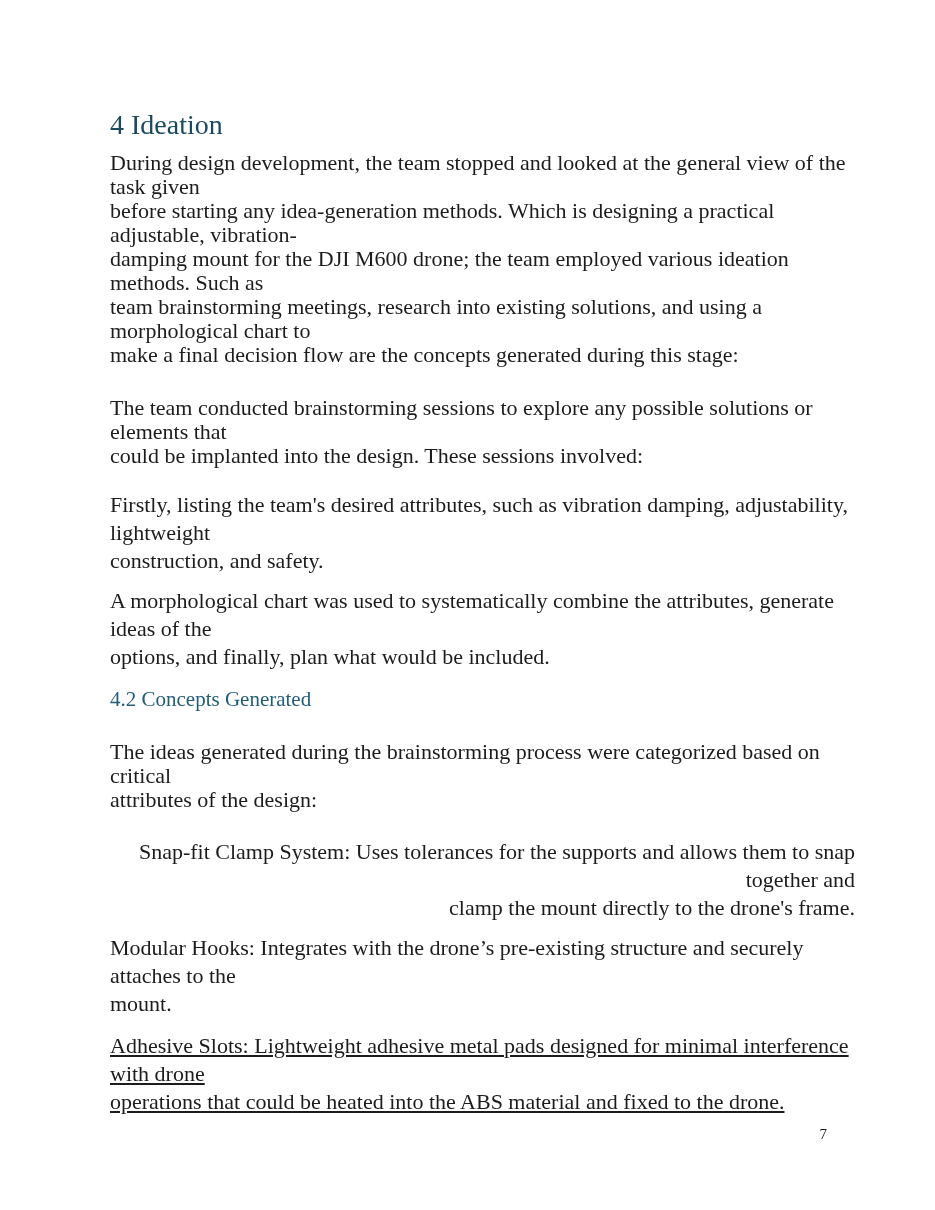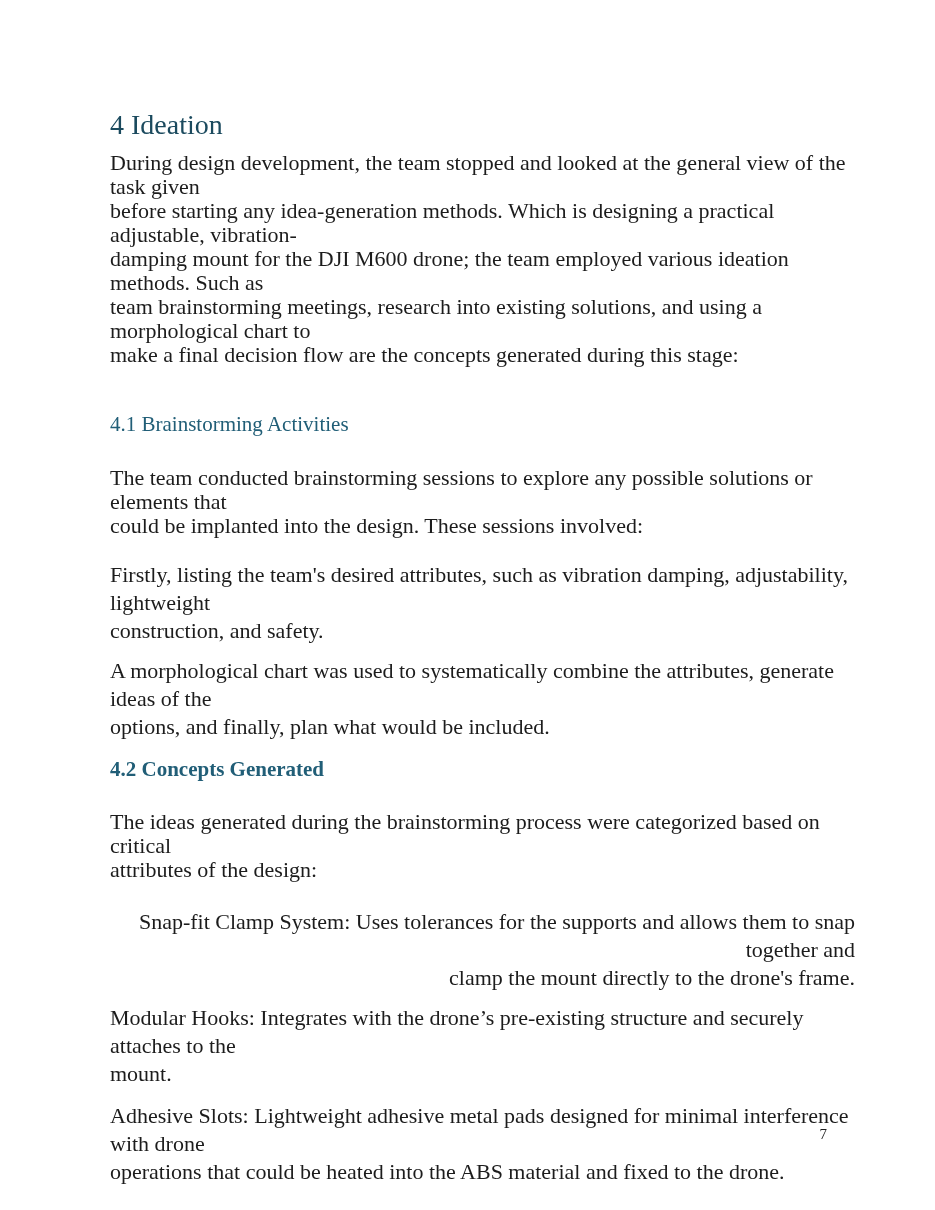--- a/index.html
+++ b/index.html
@@ -49,26 +49,26 @@
   }
   .tight { line-height: 24px; }
   .loose { line-height: 28px; }
 
   #intro        { margin-top: 9px; }
   #h2-41        { margin-top: 44px; }
   #p-team       { margin-top: 29px; }
   #p-firstly    { margin-top: 23px; }
   #p-then       { margin-top: 15px; }
   #p-morph      { margin-top: 12px; }
-  #h2-42        { margin-top: 15px; font-weight: bold; }
+  #h2-42        { margin-top: 15px; }
   #p-ideas      { margin-top: 28px; }
   #h3-421       { margin-top: 19px; }
   #p-snap       { margin-top: 26px; text-align: right; }
   #p-modular    { margin-top: 12px; }
-  #p-adhesive   { margin-top: 14px; }
+  #p-adhesive   { margin-top: 14px; text-decoration: underline; }
 
   .page-number {
     position: absolute;
     top: 1126px;
     right: 108px;
     font-size: 15px;
     color: #1c1c1c;
   }
 </style>
 </head>
@@ -78,21 +78,20 @@
   <div class="content">
 
     <h1 class="doc-h1" id="h1-ideation">4 Ideation</h1>
 
     <p class="para tight" id="intro">During design development, the team stopped and looked at the general view of the task given
 before starting any idea-generation methods. Which is designing a practical adjustable, vibration-
 damping mount for the DJI M600 drone; the team employed various ideation methods. Such as
 team brainstorming meetings, research into existing solutions, and using a morphological chart to
 make a final decision flow are the concepts generated during this stage:</p>
 
-    <h2 class="doc-h2" id="h2-41">4.1 Brainstorming Activities</h2>
 
     <p class="para tight" id="p-team">The team conducted brainstorming sessions to explore any possible solutions or elements that
 could be implanted into the design. These sessions involved:</p>
 
     <p class="para loose" id="p-firstly">Firstly, listing the team's desired attributes, such as vibration damping, adjustability, lightweight
 construction, and safety.</p>
 
 
     <p class="para loose" id="p-morph">A morphological chart was used to systematically combine the attributes, generate ideas of the
 options, and finally, plan what would be included.</p>

